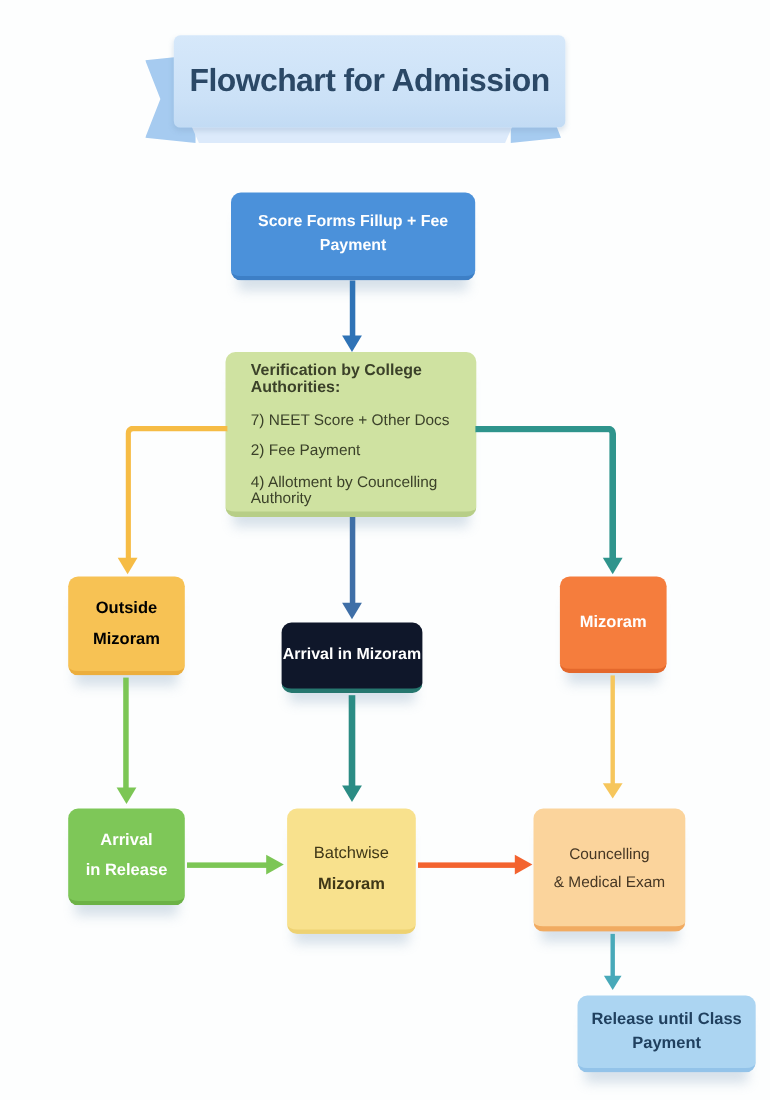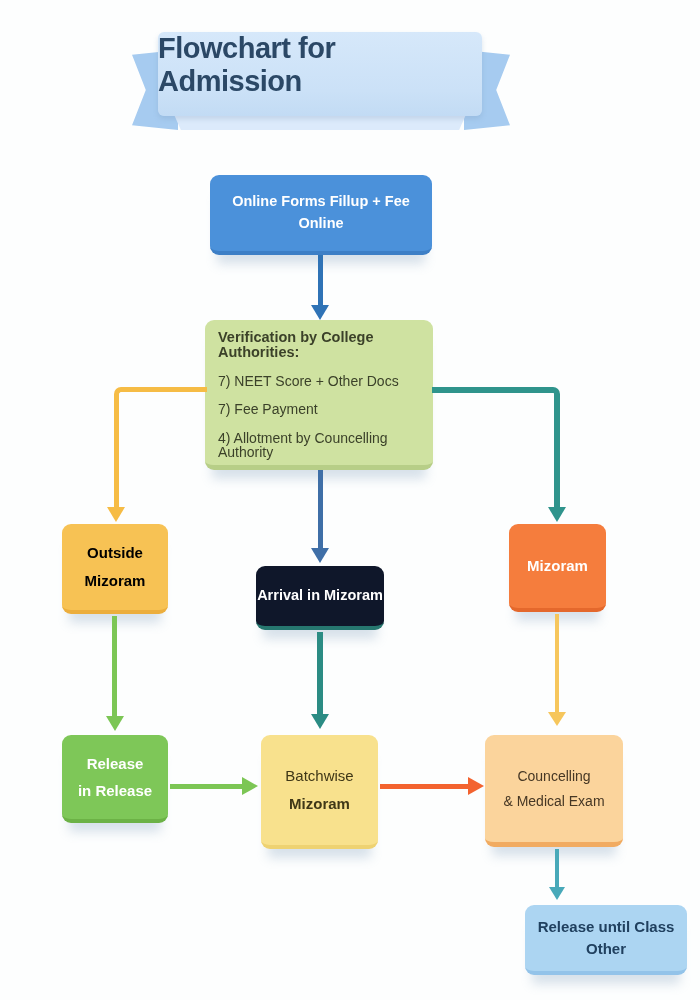--- a/index.html
+++ b/index.html
@@ -9,43 +9,43 @@
   }
 
   
   .ribbon{position:absolute;left:132px;top:32px;width:378px;height:102px;}
   .ribbon .tail{position:absolute;top:18px;width:46px;height:80px;background:#a6cbf0;z-index:1;}
   .ribbon .tail.left{left:0;clip-path:polygon(100% 0,0 6%,30% 50%,0 94%,100% 100%);}
   .ribbon .tail.right{left:332px;clip-path:polygon(0 0,100% 6%,70% 50%,100% 94%,0 100%);}
   .ribbon .fold{position:absolute;left:40px;top:78px;width:296px;height:20px;background:#dceafb;
     clip-path:polygon(0 0,100% 0,97% 100%,3% 100%);z-index:2;}
   .ribbon .plate{
-    position:absolute;left:26px;top:0;width:324px;height:84px;border-radius:6px;z-index:3;
+    position:absolute;left:26px;top:0;width:356px;height:84px;border-radius:6px;z-index:3;
     background:linear-gradient(180deg,#d6e8fa 0%,#cbe1f7 70%,#c2dbf4 100%);
-    display:flex;align-items:flex-start;justify-content:center;
+    display:flex;align-items:center;justify-content:center;
     box-shadow:0 3px 5px rgba(120,150,185,.25);
   }
   .ribbon .plate h1{
     margin:0;font-size:29px;font-weight:bold;color:#2b4866;letter-spacing:-.5px;
   }
 
   
   .box{
     position:absolute;box-sizing:border-box;border-radius:9px;
     display:flex;flex-direction:column;align-items:center;justify-content:center;
     text-align:center;line-height:1.5;
     box-shadow:0 16px 11px -7px rgba(130,160,190,.30);
   }
   .box span{display:block;}
 
   .b-forms{left:210px;top:175px;width:222px;height:80px;background:#4b91da;
     border-bottom:4px solid #3d7fc6;color:#ffffff;font-size:14.5px;font-weight:bold;}
   .b-verify{left:205px;top:320px;width:228px;height:150px;background:#cfe2a1;
     border-bottom:5px solid #b7ce87;color:#3b4129;font-size:14px;
-    align-items:flex-start;text-align:left;padding:10px 10px 6px 13px;line-height:1.0;
+    align-items:flex-start;text-align:left;padding:10px 10px 6px 23px;line-height:1.0;
     justify-content:space-between;}
   .b-verify .hd{font-weight:bold;font-size:14.5px;}
   .b-outside{left:62px;top:524px;width:106px;height:90px;background:#f7c254;
     border-bottom:4px solid #ecae3d;color:#000000;font-size:15px;font-weight:bold;line-height:1.9;}
   .b-arrival{left:256px;top:566px;width:128px;height:64px;background:#0f172a;
     border-bottom:4px solid #26776f;color:#ffffff;font-size:14.5px;font-weight:bold;}
   .b-mizoram{left:509px;top:524px;width:97px;height:88px;background:#f57d3d;
     border-bottom:4px solid #e4682c;color:#ffffff;font-size:15px;font-weight:bold;}
   .b-arrival2{left:62px;top:735px;width:106px;height:88px;background:#7ec758;
     border-bottom:4px solid #6cb246;color:#ffffff;font-size:15px;font-weight:bold;line-height:1.8;}
@@ -88,60 +88,60 @@
   <div class="ribbon">
     <div class="tail left"></div>
     <div class="tail right"></div>
     <div class="fold"></div>
     <div class="plate">
       <h1>Flowchart for Admission</h1>
     </div>
   </div>
 
   <div class="box b-forms">
-    <span>Online Forms Fillup + Fee Online</span>
+    <span>Score Forms Fillup + Fee Payment</span>
   </div>
 
   <div class="box b-verify">
     <span class="hd">Verification by College Authorities:</span>
     <span>7) NEET Score + Other Docs</span>
-    <span>7) Fee Payment</span>
+    <span>2) Fee Payment</span>
     <span>4) Allotment by Councelling Authority</span>
   </div>
 
   <div class="box b-outside">
     <span>Outside</span>
     <span>Mizoram</span>
   </div>
 
   <div class="box b-arrival">
     <span>Arrival in Mizoram</span>
   </div>
 
   <div class="box b-mizoram">
     <span>Mizoram</span>
   </div>
 
   <div class="box b-arrival2">
-    <span>Release</span>
+    <span>Arrival</span>
     <span>in Release</span>
   </div>
 
   <div class="box b-batchwise">
     <span>Batchwise</span>
     <span class="bold">Mizoram</span>
   </div>
 
   <div class="box b-docs">
     <span>Councelling</span>
     <span>&amp; Medical Exam</span>
   </div>
 
   <div class="box b-release">
-    <span>Release until Class Other</span>
+    <span>Release until Class Payment</span>
   </div>
 
   <div>
     <div class="seg c-blue1" style="left:318px;top:255px;width:5px;height:52px;"></div>
     <div class="head-down h-blue1" style="left:311px;top:305px;"></div>
   </div>
 
   <div>
     <div class="elbow-left"></div>
     <div class="head-down h-yellow" style="left:107px;top:507px;"></div>

